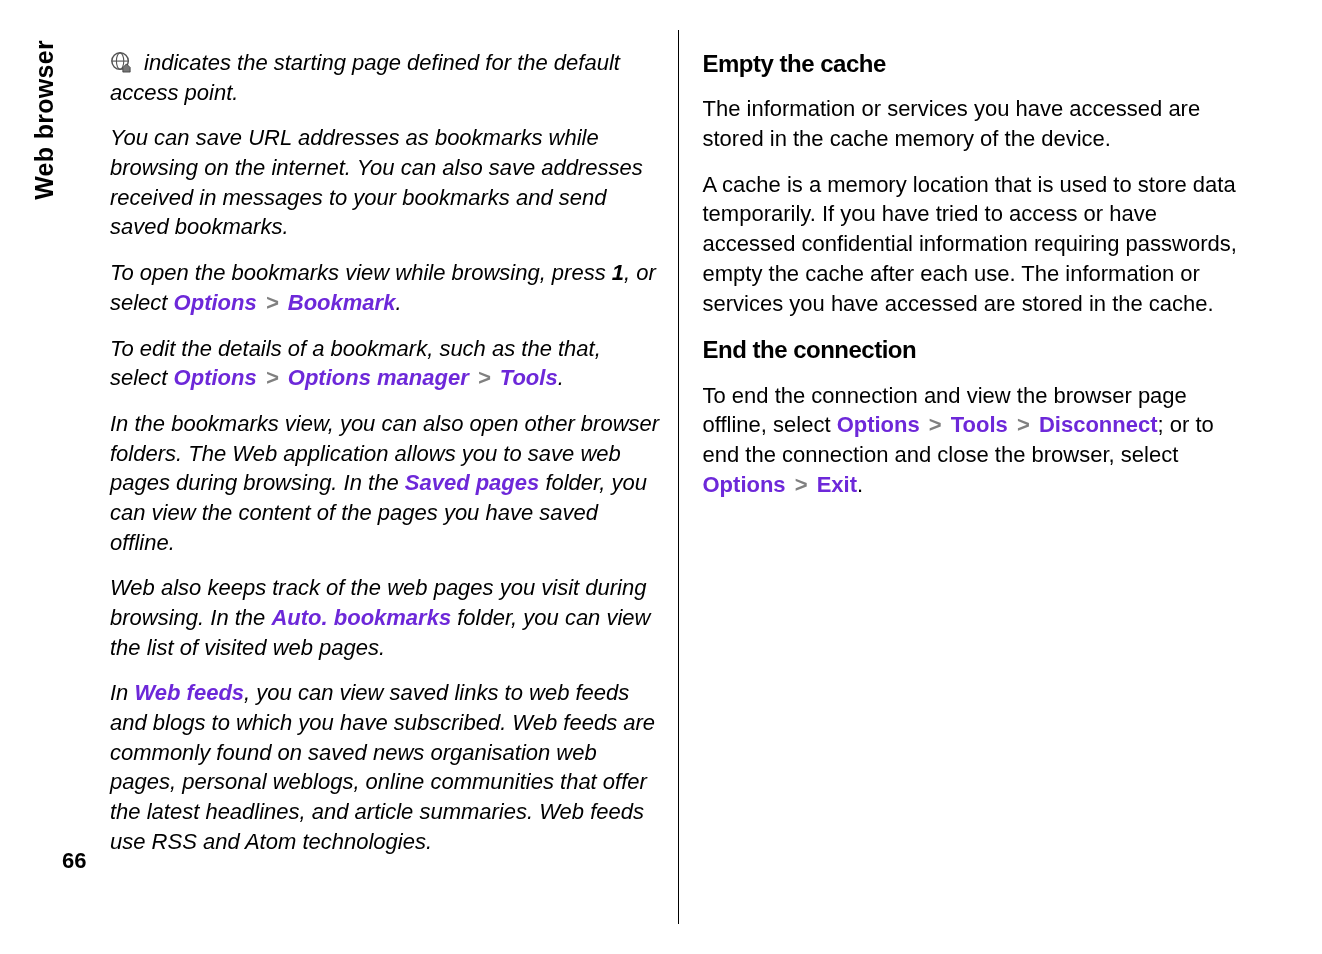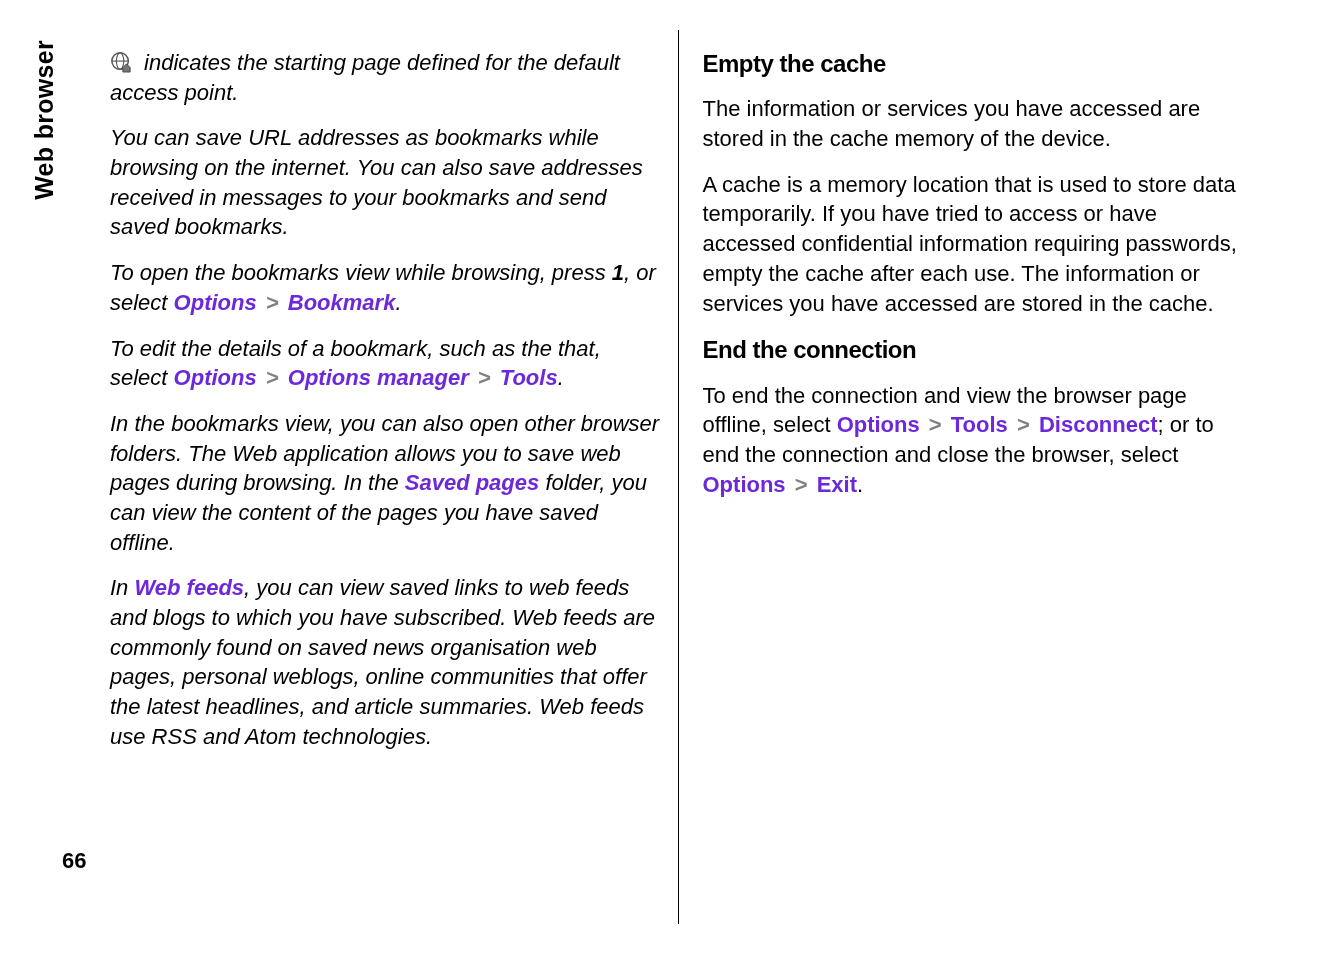--- a/index.html
+++ b/index.html
@@ -103,20 +103,23 @@
       </p>
 
       <p>
         <span>To edit the details of a bookmark, such as the that, select </span><span class="hl">Options</span><span class="gsep"> &gt; </span><span class="hl">Options manager</span><span class="gsep"> &gt; </span><span class="hl">Tools</span><span>.</span>
       </p>
 
       <p>
         <span>In the bookmarks view, you can also open other browser folders. The Web application allows you to save web pages during browsing. In the </span><span class="hl">Saved pages</span><span> folder, you can view the content of the pages you have saved offline.</span>
       </p>
 
+      <p>
+        <span>Web also keeps track of the web pages you visit during browsing. In the </span><span class="hl">Auto. bookmarks</span><span> folder, you can view the list of visited web pages.</span>
+      </p>
 
       <p>
         <span>In </span><span class="hl">Web feeds</span><span>, you can view saved links to web feeds and blogs to which you have subscribed. Web feeds are commonly found on saved news organisation web pages, personal weblogs, online communities that offer the latest headlines, and article summaries. Web feeds use RSS and Atom technologies.</span>
       </p>
     </div>
 
     <div class="col right">
       <h2>Empty the cache</h2>
       <p>The information or services you have accessed are stored in the cache memory of the device.</p>
       <p>A cache is a memory location that is used to store data temporarily. If you have tried to access or have accessed confidential information requiring passwords, empty the cache after each use. The information or services you have accessed are stored in the cache.</p>

